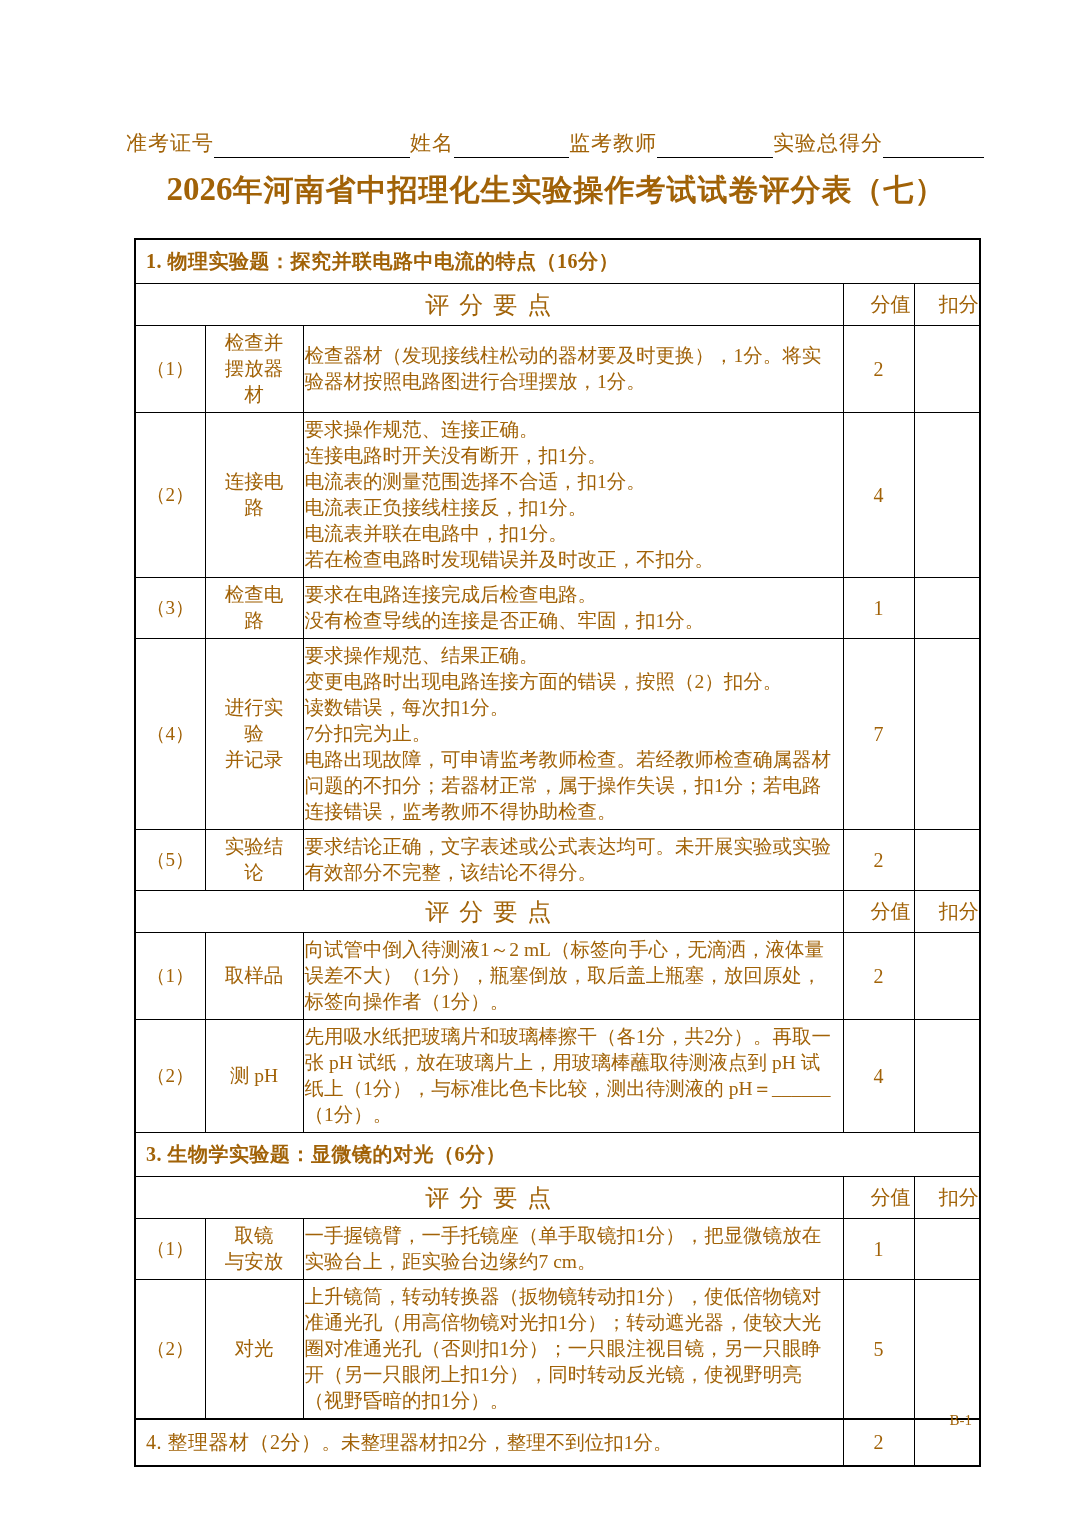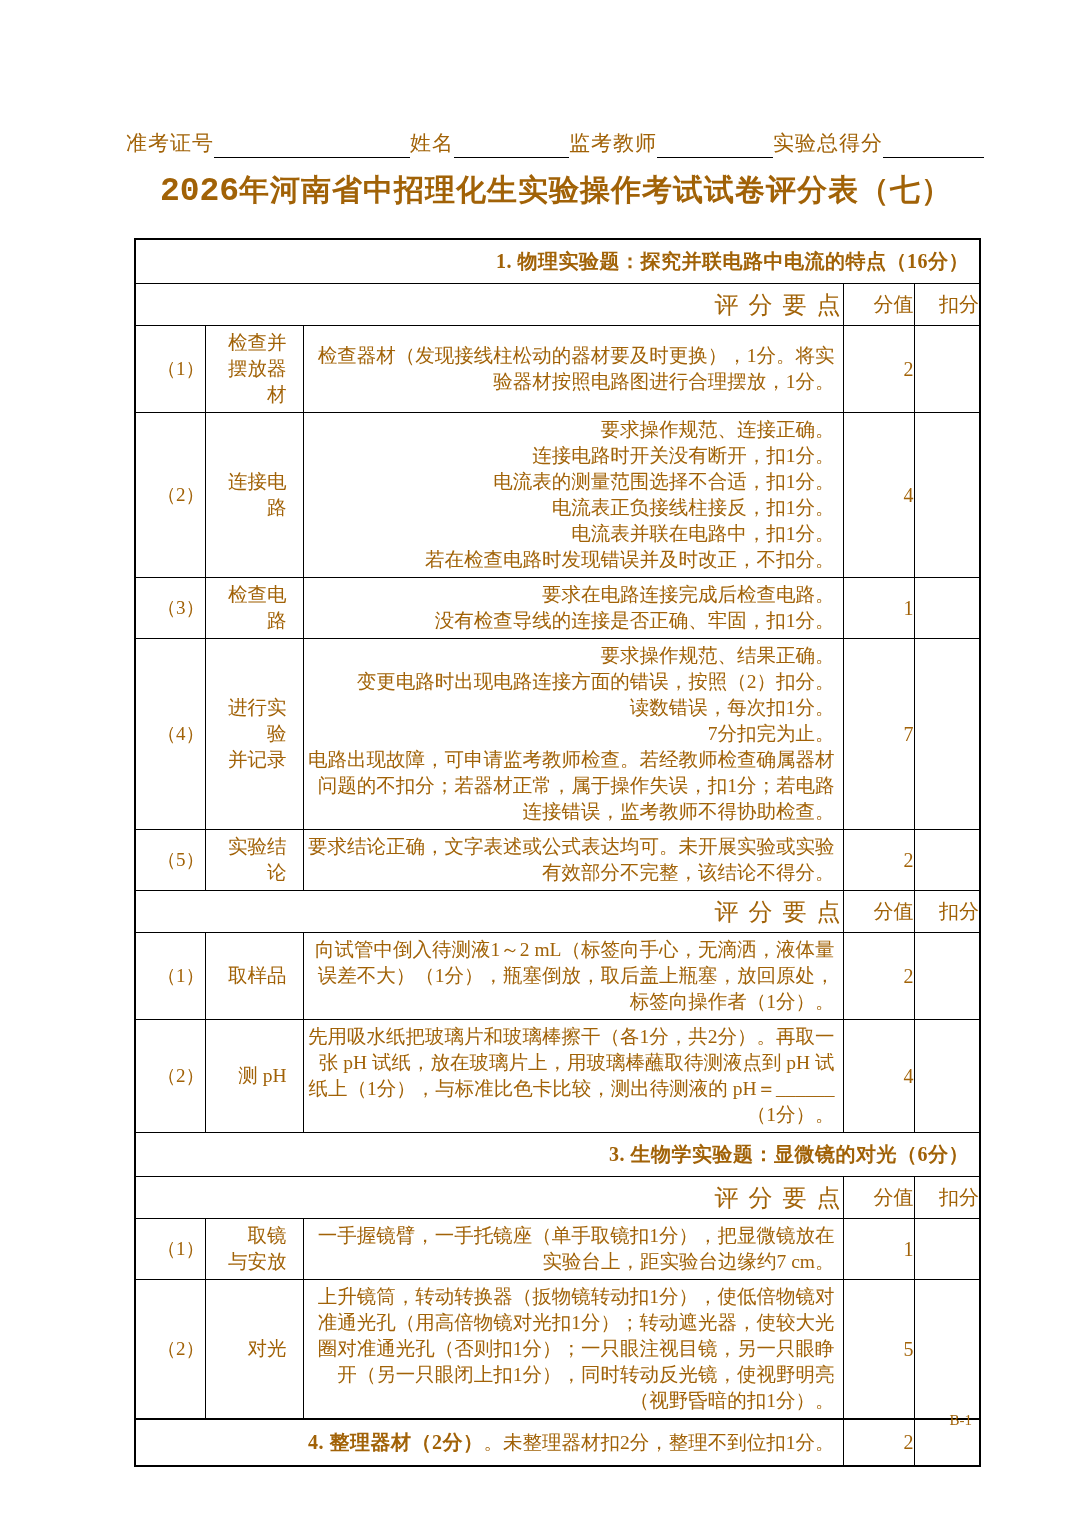--- a/index.html
+++ b/index.html
@@ -26,43 +26,43 @@
   .blank.w2 { width:115px; }
   .blank.w3 { width:116px; }
   .blank.w4 { flex:1; }
   
   .doc-title {
     position:absolute; top:170px; left:0; width:100%;
     text-align:center; font-weight:bold; font-size:30px;
     letter-spacing:1px;
   }
   .doc-title .year {
-    font-family:Liberation Mono, monospace;
+    font-family:Liberation Serif, serif;
     font-size:33px; letter-spacing:0;
   }
   
   table.tbl {
     position:absolute; top:238px; left:118px;
     width:845px;
     border-collapse:collapse; table-layout:fixed;
     border:2px solid #000;
   }
-  table.tbl td { border:1px solid #000; vertical-align:middle;text-align:right; }
+  table.tbl td { border:1px solid #000; vertical-align:middle; }
   .sec-title {
     font-weight:bold; font-size:20px;
     padding:8px 10px 8px 10px; letter-spacing:0.5px;
   }
   .pts-h { text-align:center; font-size:24px; height:42px; letter-spacing:2px; }
   .col-h { text-align:center; font-size:20px;padding-left:24px; }
   .cell-no { text-align:center; font-size:19px; }
   .cell-cat { text-align:center; font-size:19.5px; line-height:26px; padding:4px 16px; }
   .cell-desc { padding:4px 8px 4px 1px; font-size:19.5px; line-height:26px; }
   .cell-score { text-align:center; font-size:20px; }
   .final-desc { padding:9px 8px 9px 10px; font-size:19.5px; }
-  .final-desc .b { font-weight:bold; font-size:20px; letter-spacing:0.5px; }
+  .final-desc .b { font-weight:normal; font-size:20px; letter-spacing:0.5px; }
   tr.final td { border-top:2px solid #000; }
   
   .page-footer {
     position:absolute; top:1412px; right:124px;
     font-size:15px;
   }
 </style>
 </head>
 <body>
 

